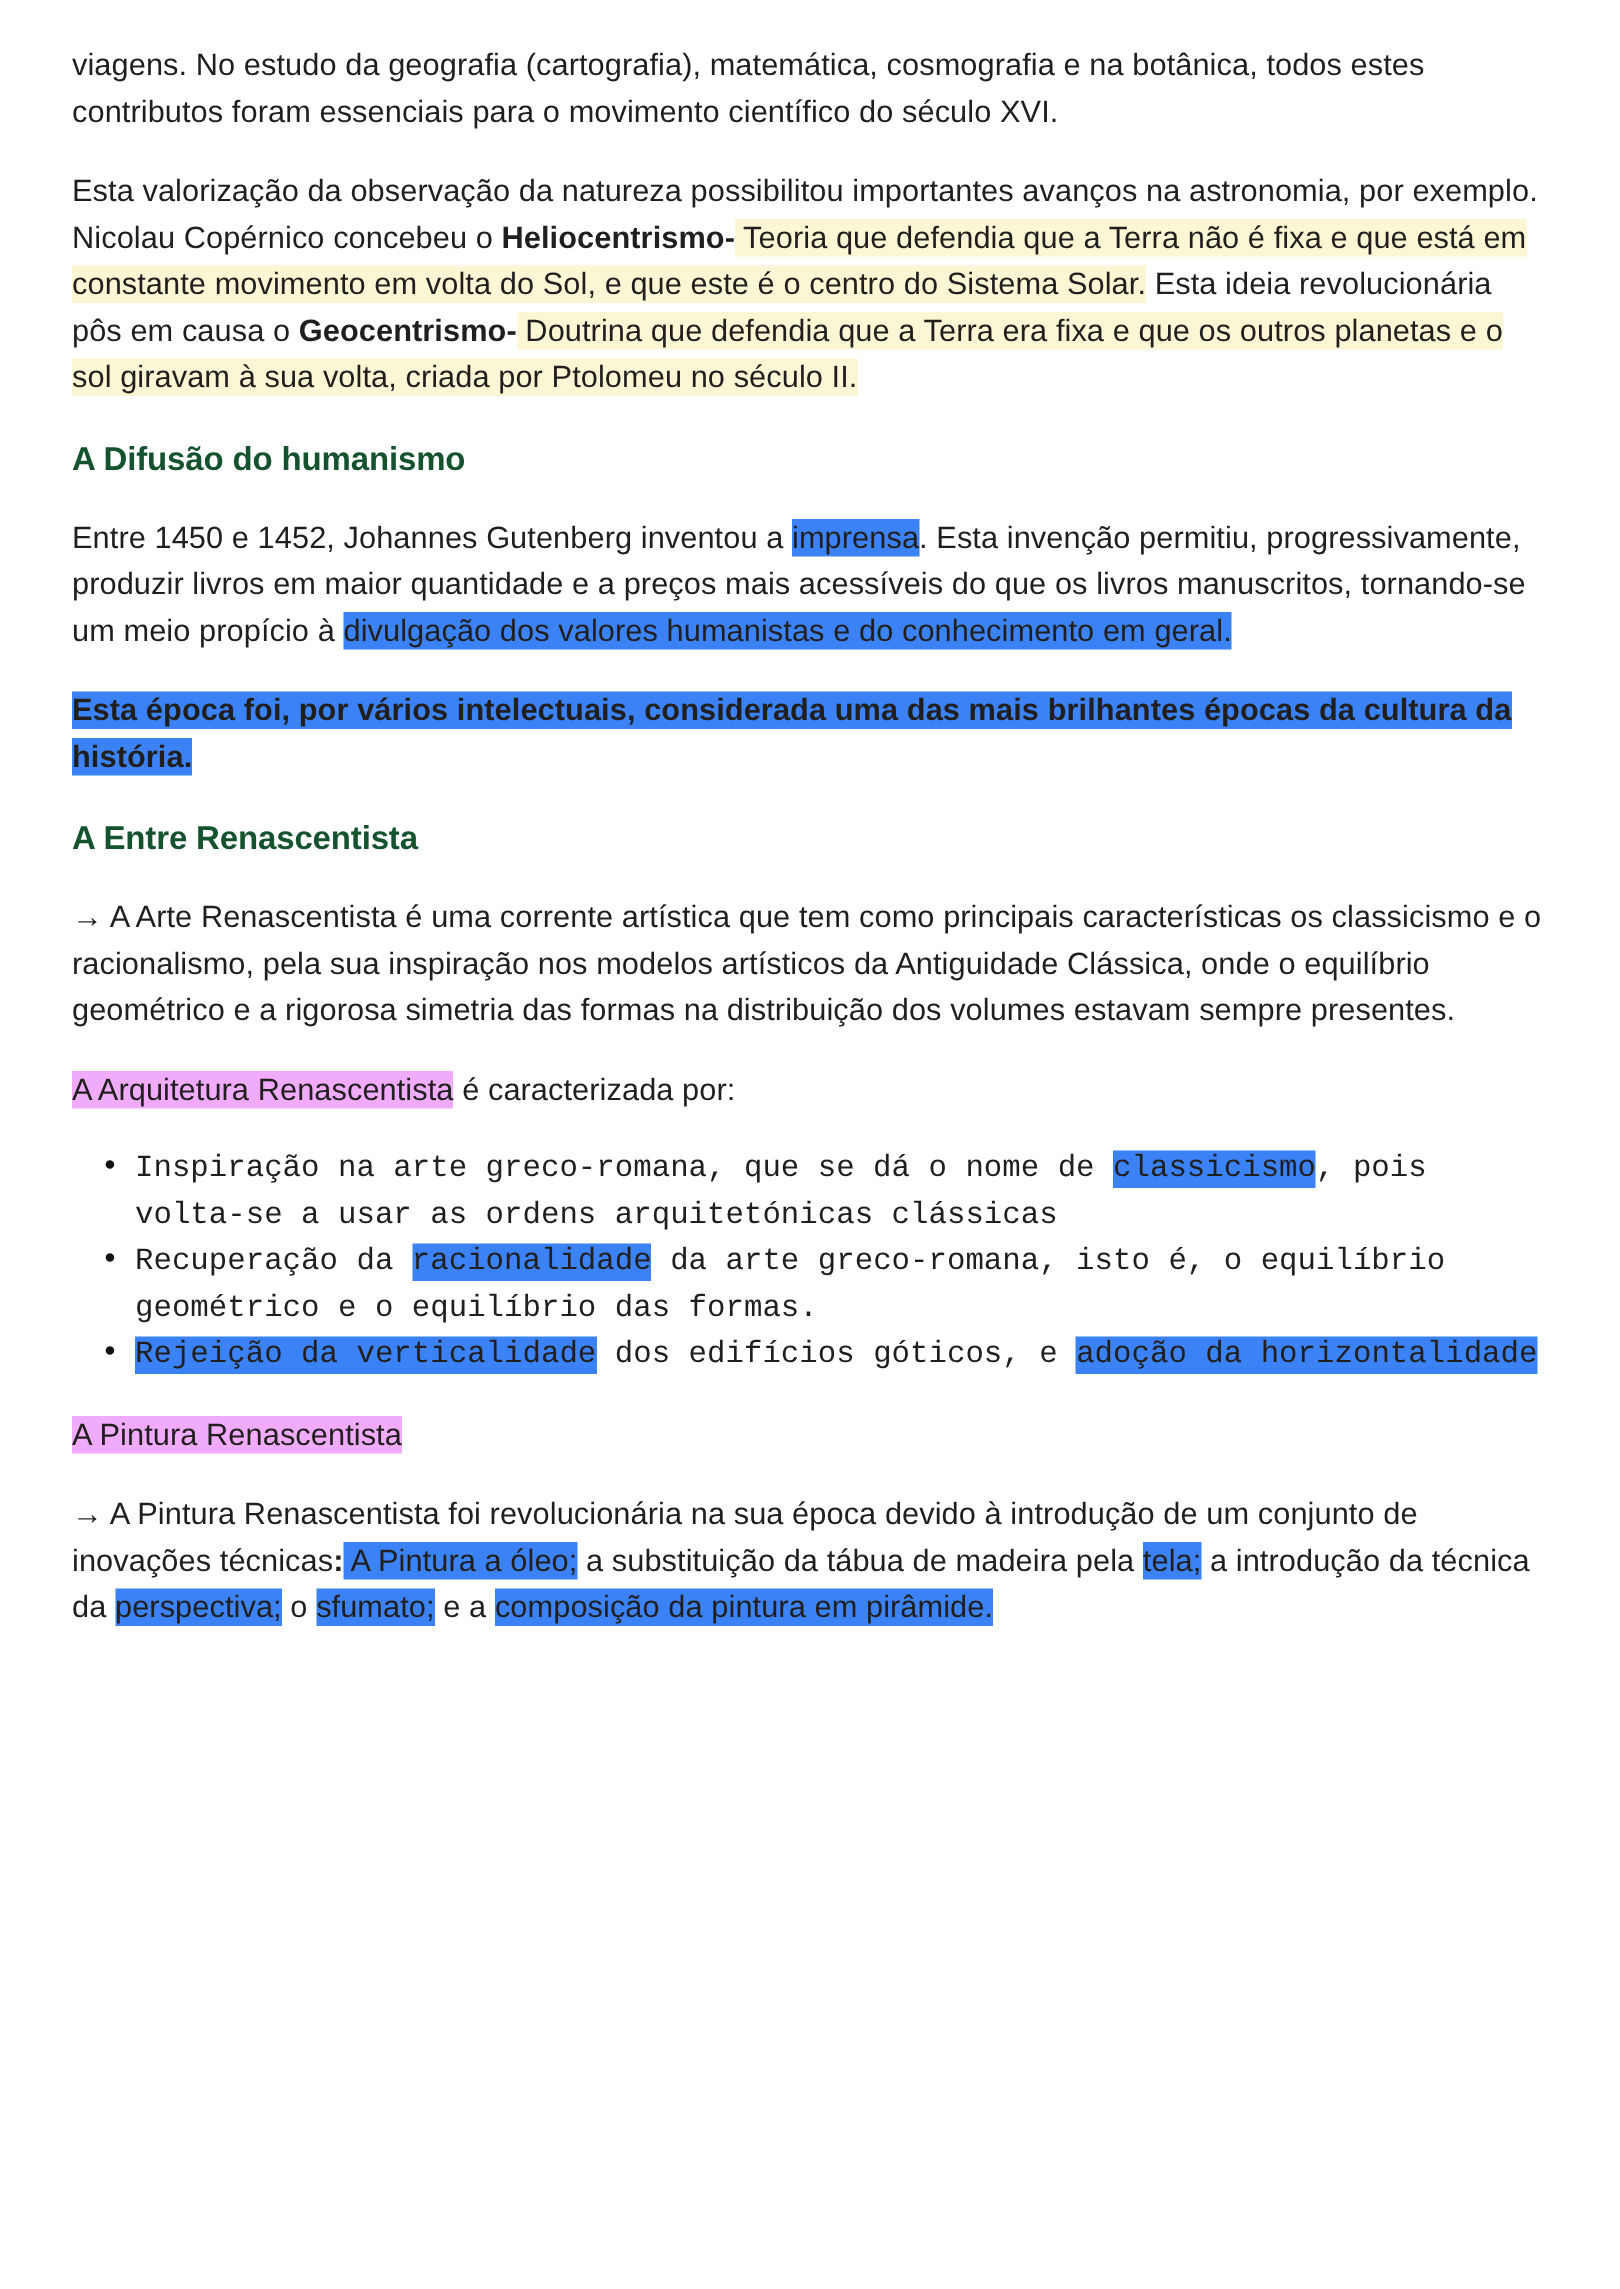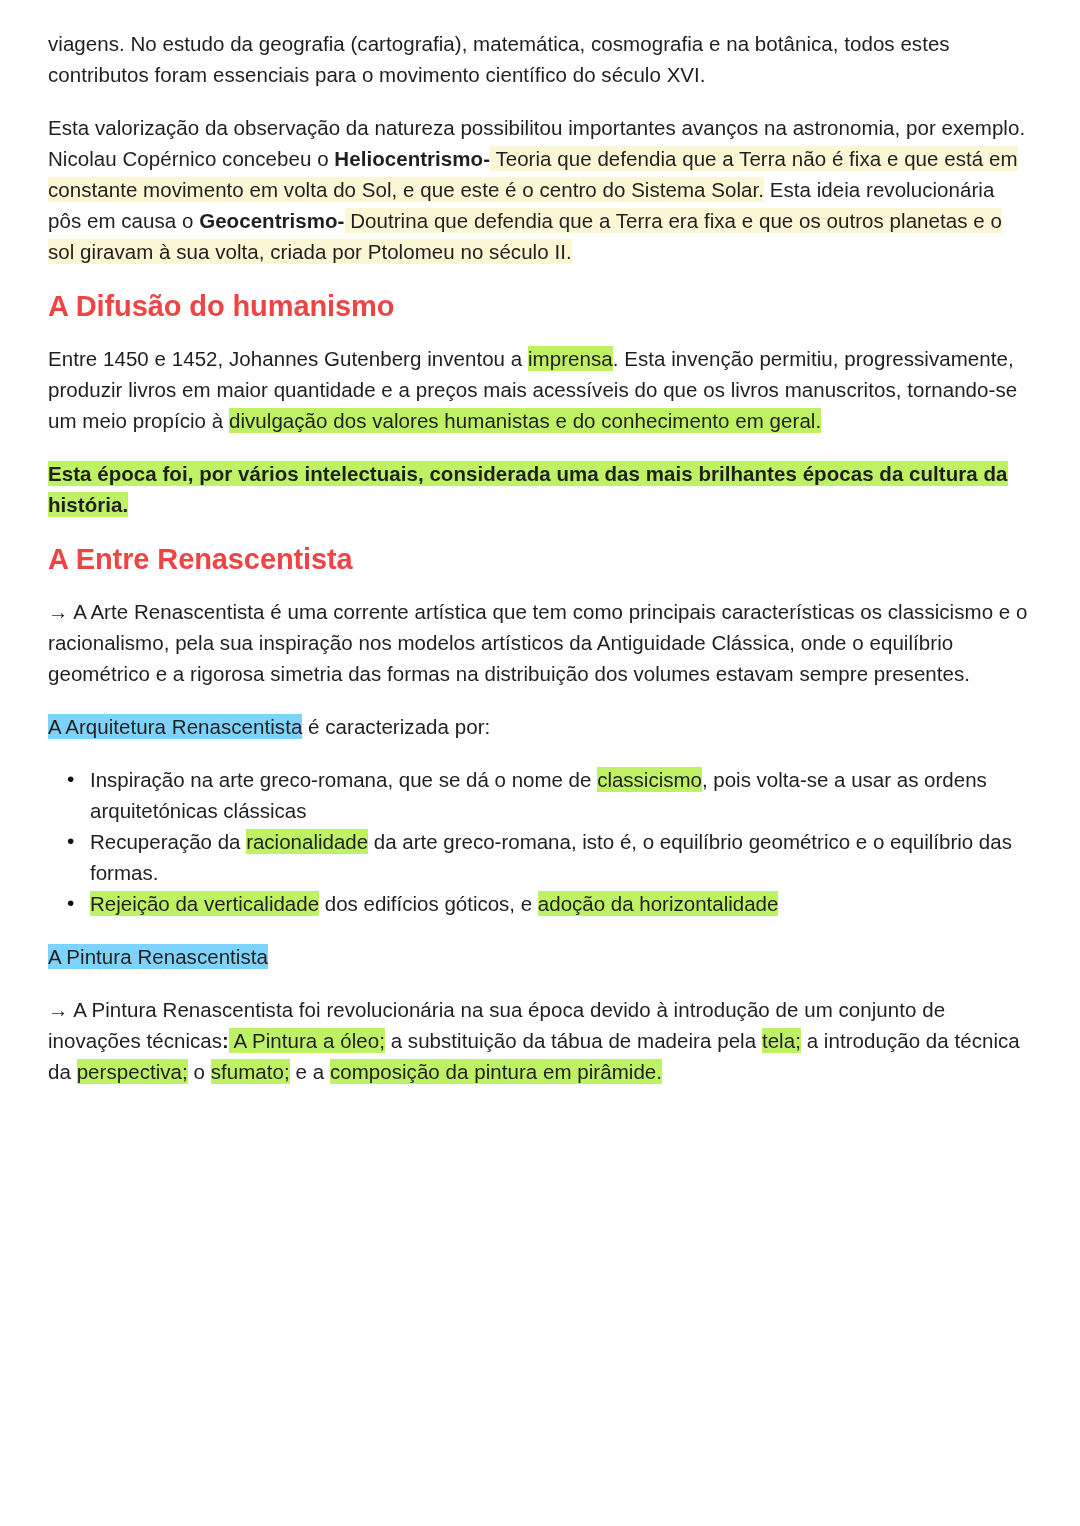--- a/index.html
+++ b/index.html
@@ -19,62 +19,63 @@
     box-sizing: border-box;
   }
   p.para {
     font-size: 20.5px;
     line-height: 31px;
     margin: 0 0 22px 0;
     color: #211f1e;
     letter-spacing: 0.05px;
   }
   h2.section-heading {
-    font-size: 29px;
+    font-size: 22px;
     line-height: 34px;
     font-weight: bold;
     margin: 10px 0 20px 0;
-    color: #ef4444;
+    color: #14532d;
     letter-spacing: -0.1px;
   }
   ul.bullets {
     margin: 0 0 22px 0;
     padding: 0 0 0 42px;
     list-style: none;
   }
   ul.bullets > li {
     font-size: 20.5px;
     line-height: 31px;
     color: #211f1e;
     position: relative;
     margin: 0;
     padding-left: 0;
+    font-family: Liberation Mono, monospace;
   }
   ul.bullets > li::before {
     content: "\2022";
     position: absolute;
     left: -23px;
     top: -1px;
     font-size: 21px;
     color: #111;
   }
   .hl-yellow {
     background-color: #fbf6d4;
     box-decoration-break: clone;
     -webkit-box-decoration-break: clone;
     padding: 1px 0;
   }
   .hl-pink {
-    background-color: #bef264;
+    background-color: #3b82f6;
     box-decoration-break: clone;
     -webkit-box-decoration-break: clone;
     padding: 1px 0;
   }
   .hl-orange {
-    background-color: #7dd3fc;
+    background-color: #f0abfc;
     box-decoration-break: clone;
     -webkit-box-decoration-break: clone;
     padding: 1px 0;
   }
   .b { font-weight: bold; }
   .label-line { margin-bottom: 20px; }
   .arrow { white-space: nowrap; }
 </style>
 </head>
 <body>

